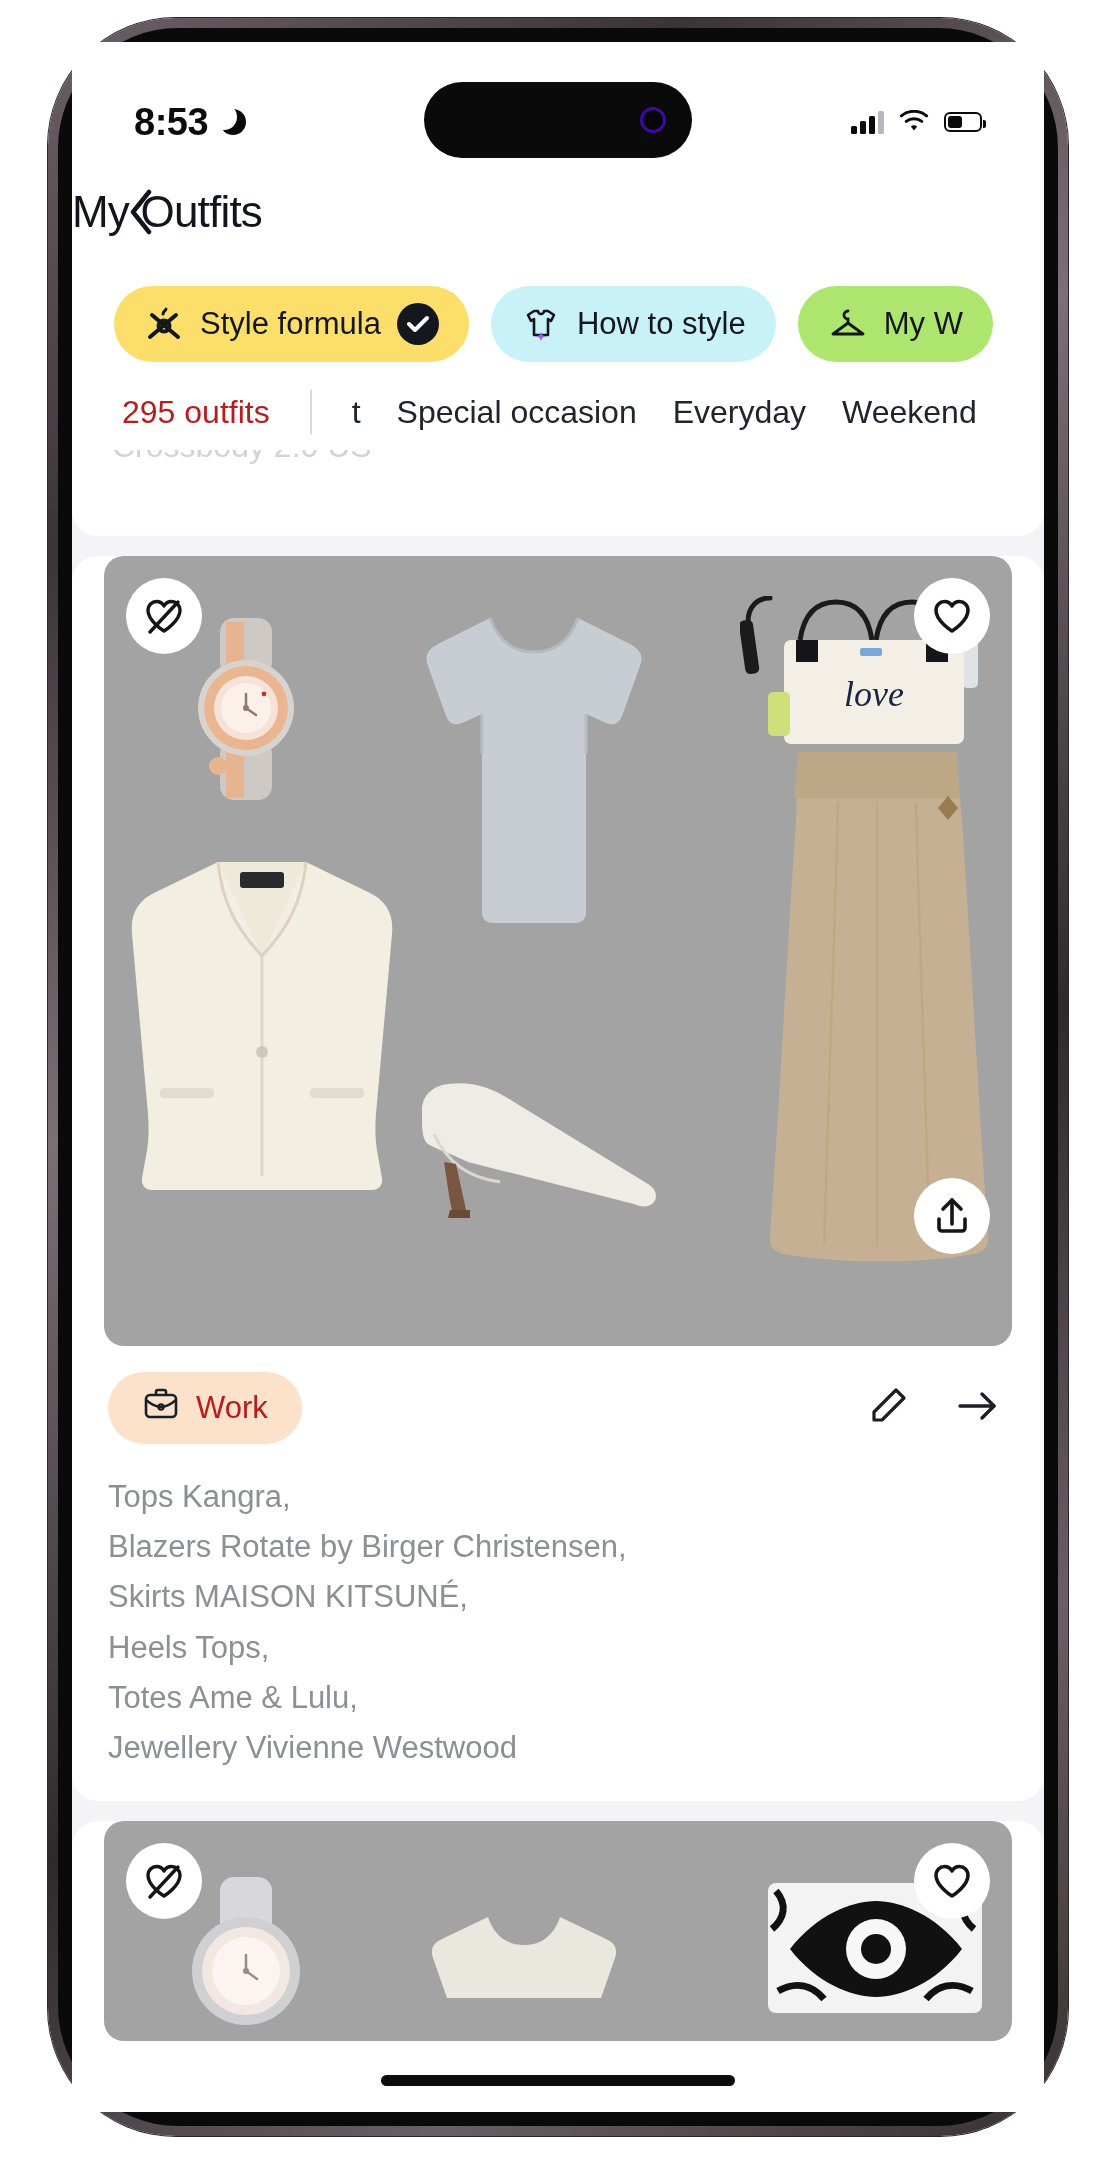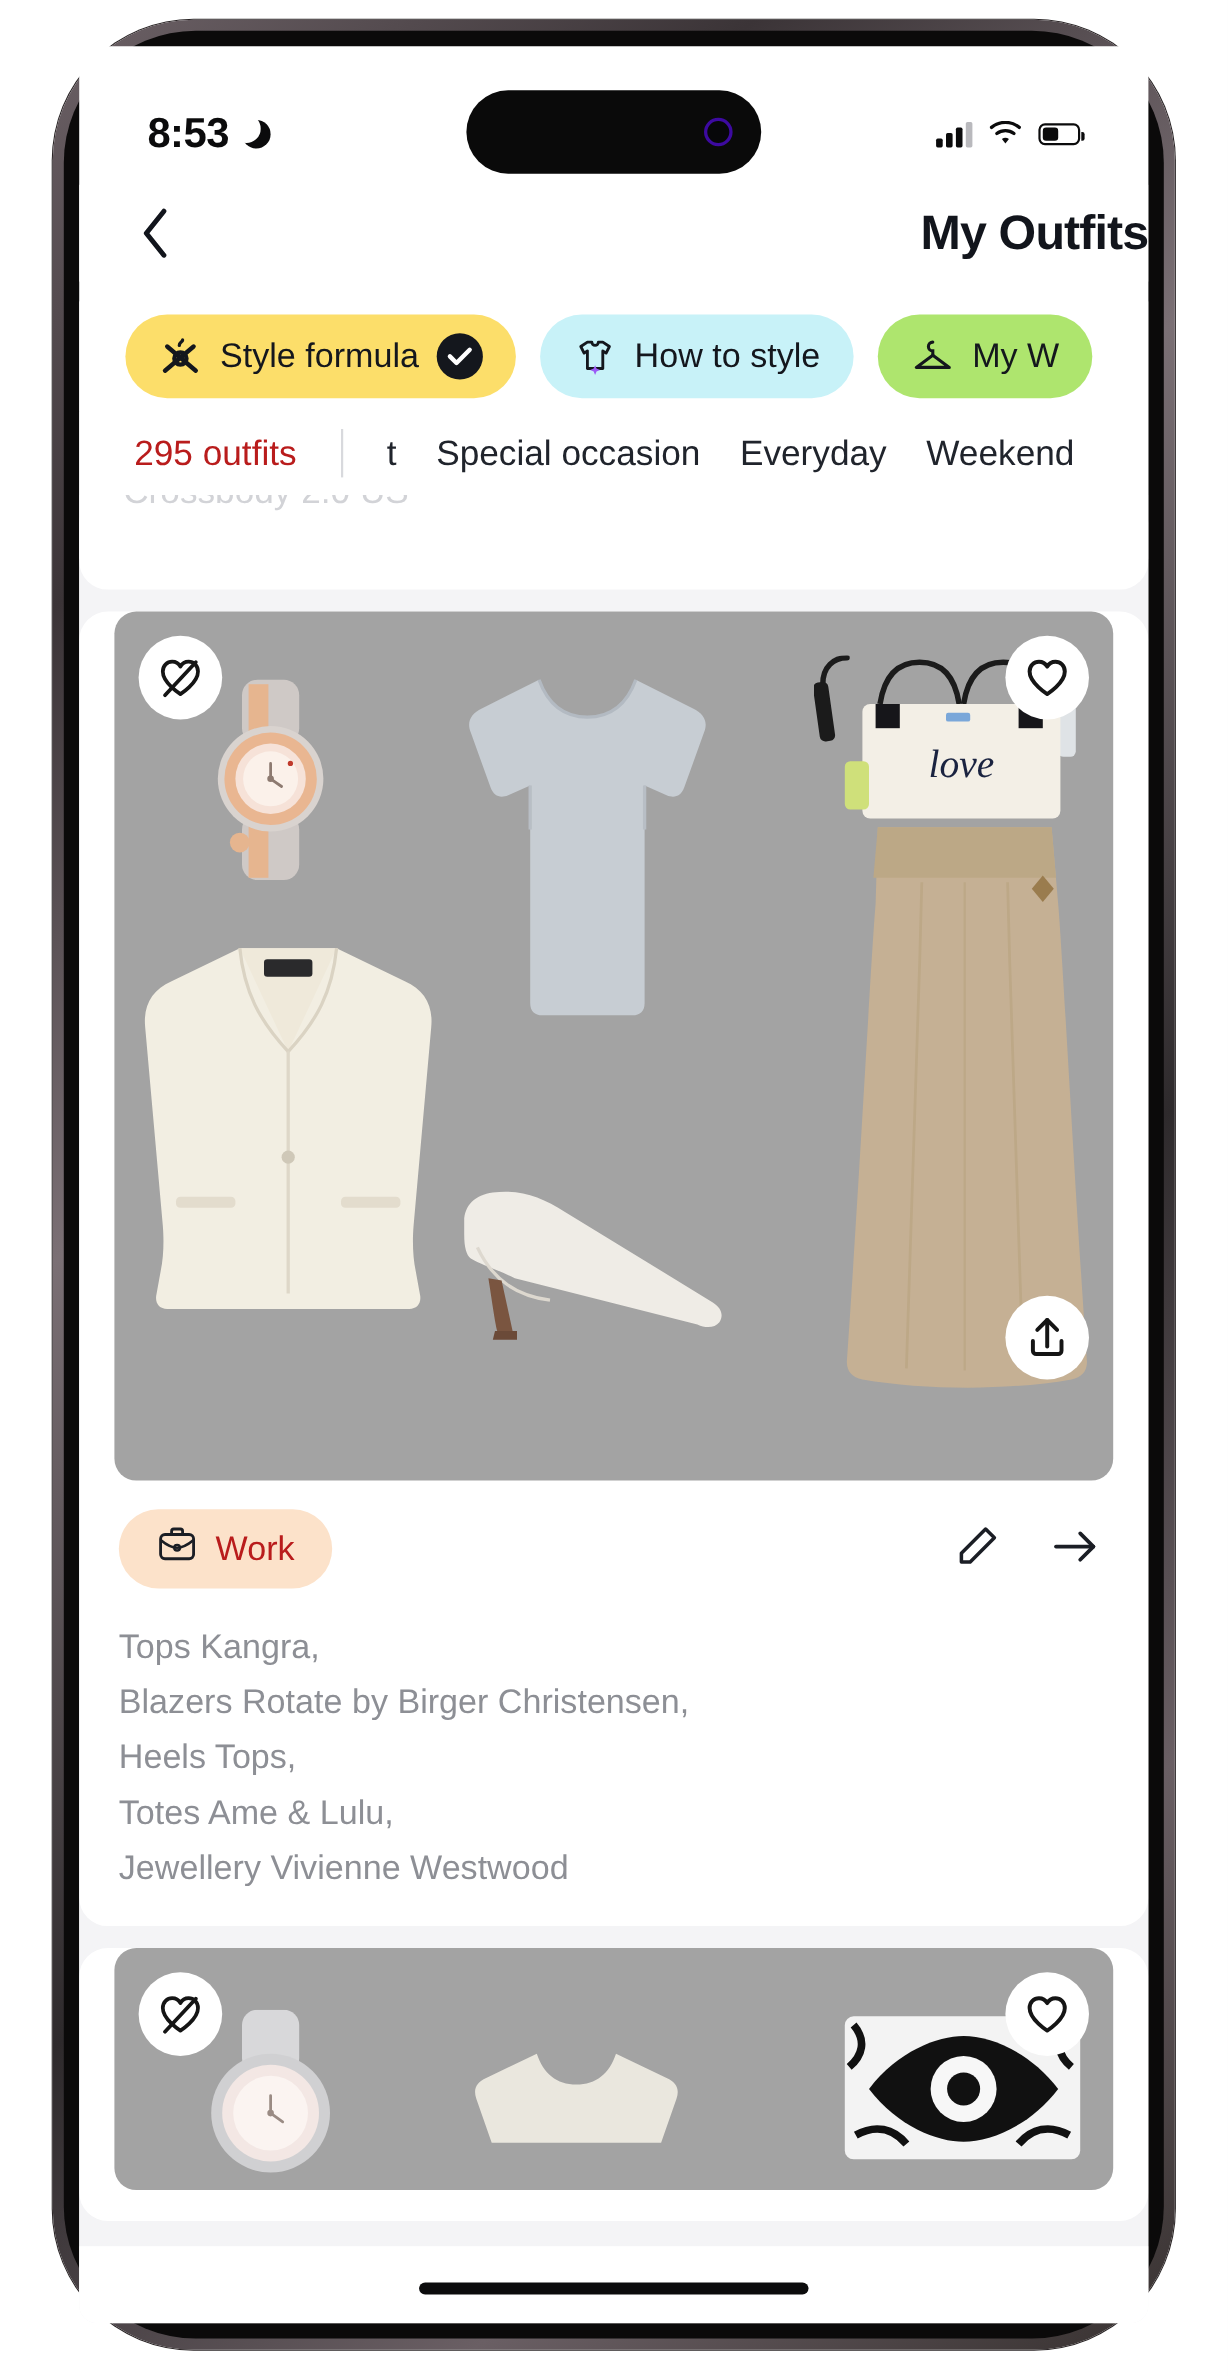--- a/index.html
+++ b/index.html
@@ -96,21 +96,21 @@
   
   .app-header {
     position: absolute; top: 126px; left: 0; width: 100%; height: 88px;
     display: flex; align-items: center; z-index: 5; background: #fff;
   }
   .back-btn {
     position: absolute; left: 42px; top: 50%; transform: translateY(-50%);
     width: 54px; height: 54px; display: flex; align-items: center; justify-content: center;
   }
   .page-title {
-    width: 100%; text-align: right; font-size: 44px; font-weight: 700;
+    width: 100%; text-align: left; font-size: 44px; font-weight: 400;
     color: #12151c; letter-spacing: -0.8px;
   }
 
   
   .chips {
     position: absolute; top: 232px; left: 0; width: 100%; height: 100px;
     display: flex; align-items: center; gap: 22px; padding-left: 42px;
     z-index: 5; background: #fff; overflow: hidden;
   }
   .chip {
@@ -423,20 +423,21 @@
                     <path d="M6 22h34" stroke="#1b1e25" stroke-width="3.4" stroke-linecap="round"></path>
                     <path d="M28 10l12 12-12 12" fill="none" stroke="#1b1e25" stroke-width="3.4" stroke-linecap="round" stroke-linejoin="round"></path>
                   </svg>
                 </span>
               </div>
             </div>
 
             <div class="items-text">
               <div>Tops Kangra,</div>
               <div>Blazers Rotate by Birger Christensen,</div>
+              <div>Skirts MAISON KITSUNÉ,</div>
               <div>Heels Tops,</div>
               <div>Totes Ame &amp; Lulu,</div>
               <div>Jewellery Vivienne Westwood</div>
             </div>
           </div>
 
           <div class="card">
             <div class="outfit-wrap" style="height:220px;">
               <svg class="g" viewBox="0 0 210 190" style="left:38px;top:56px;width:210px;height:190px;">
                 <rect x="78" y="0" width="52" height="58" rx="14" fill="#d8d8da"></rect>

